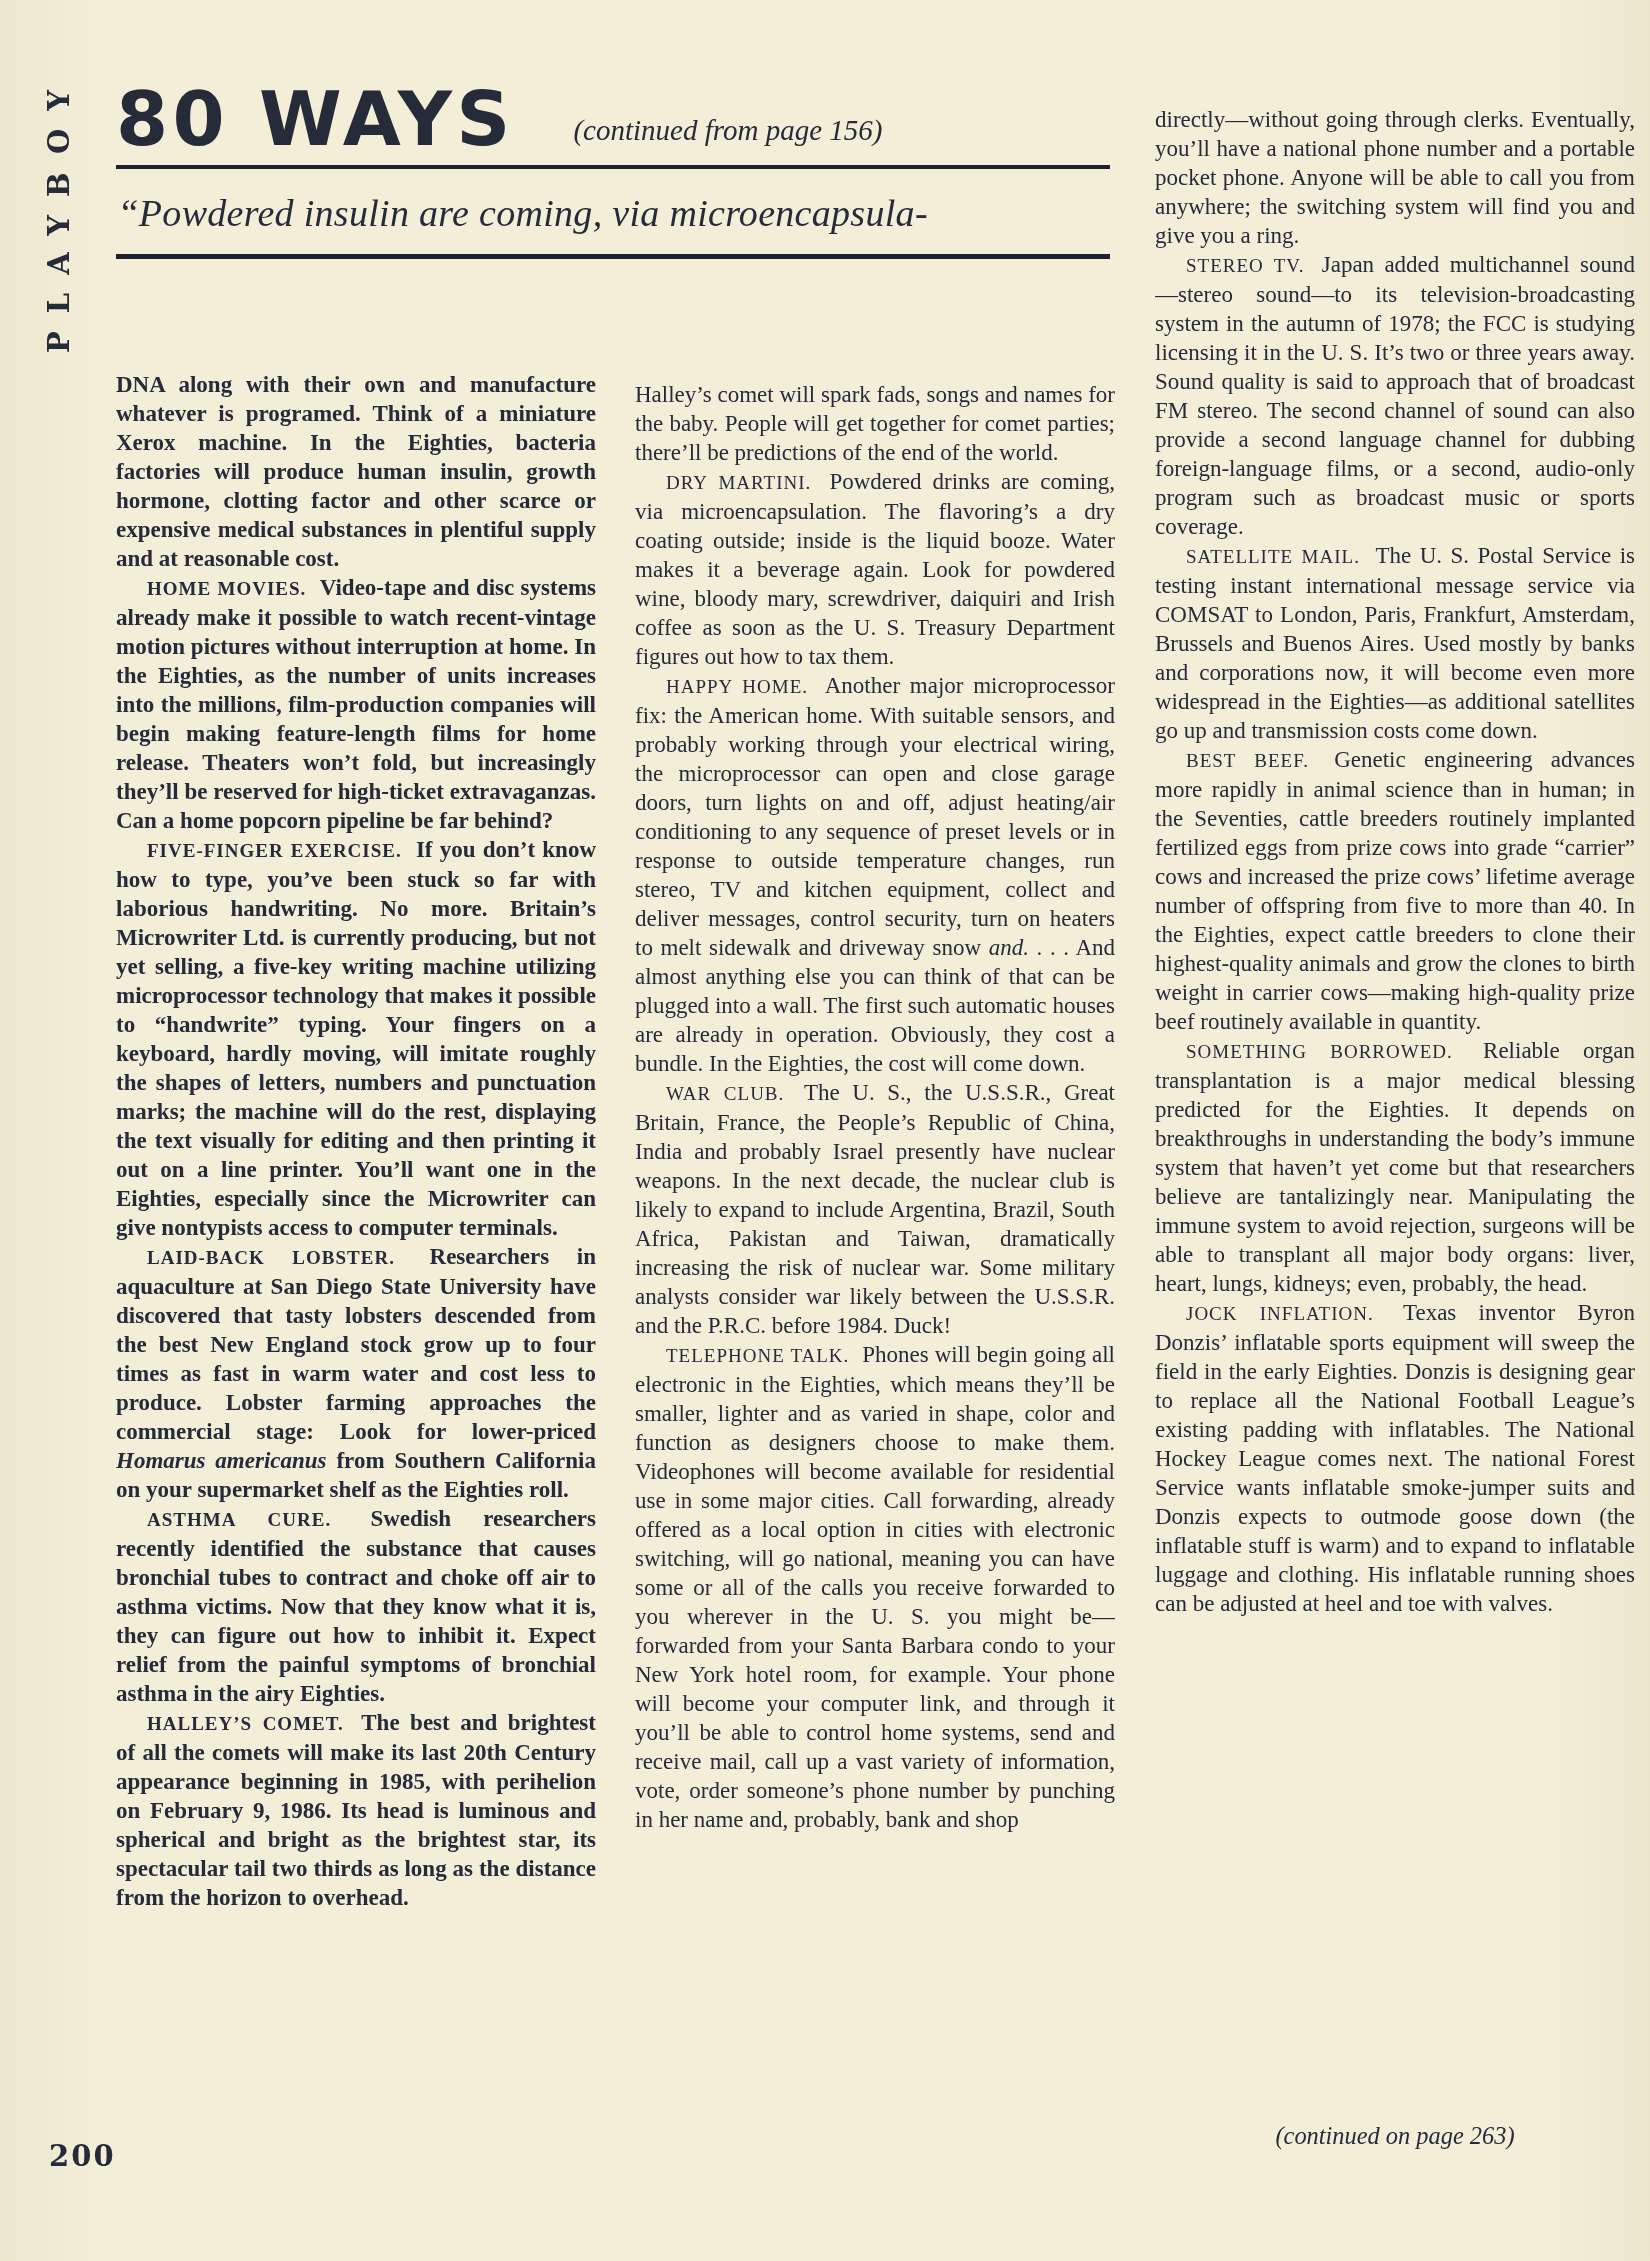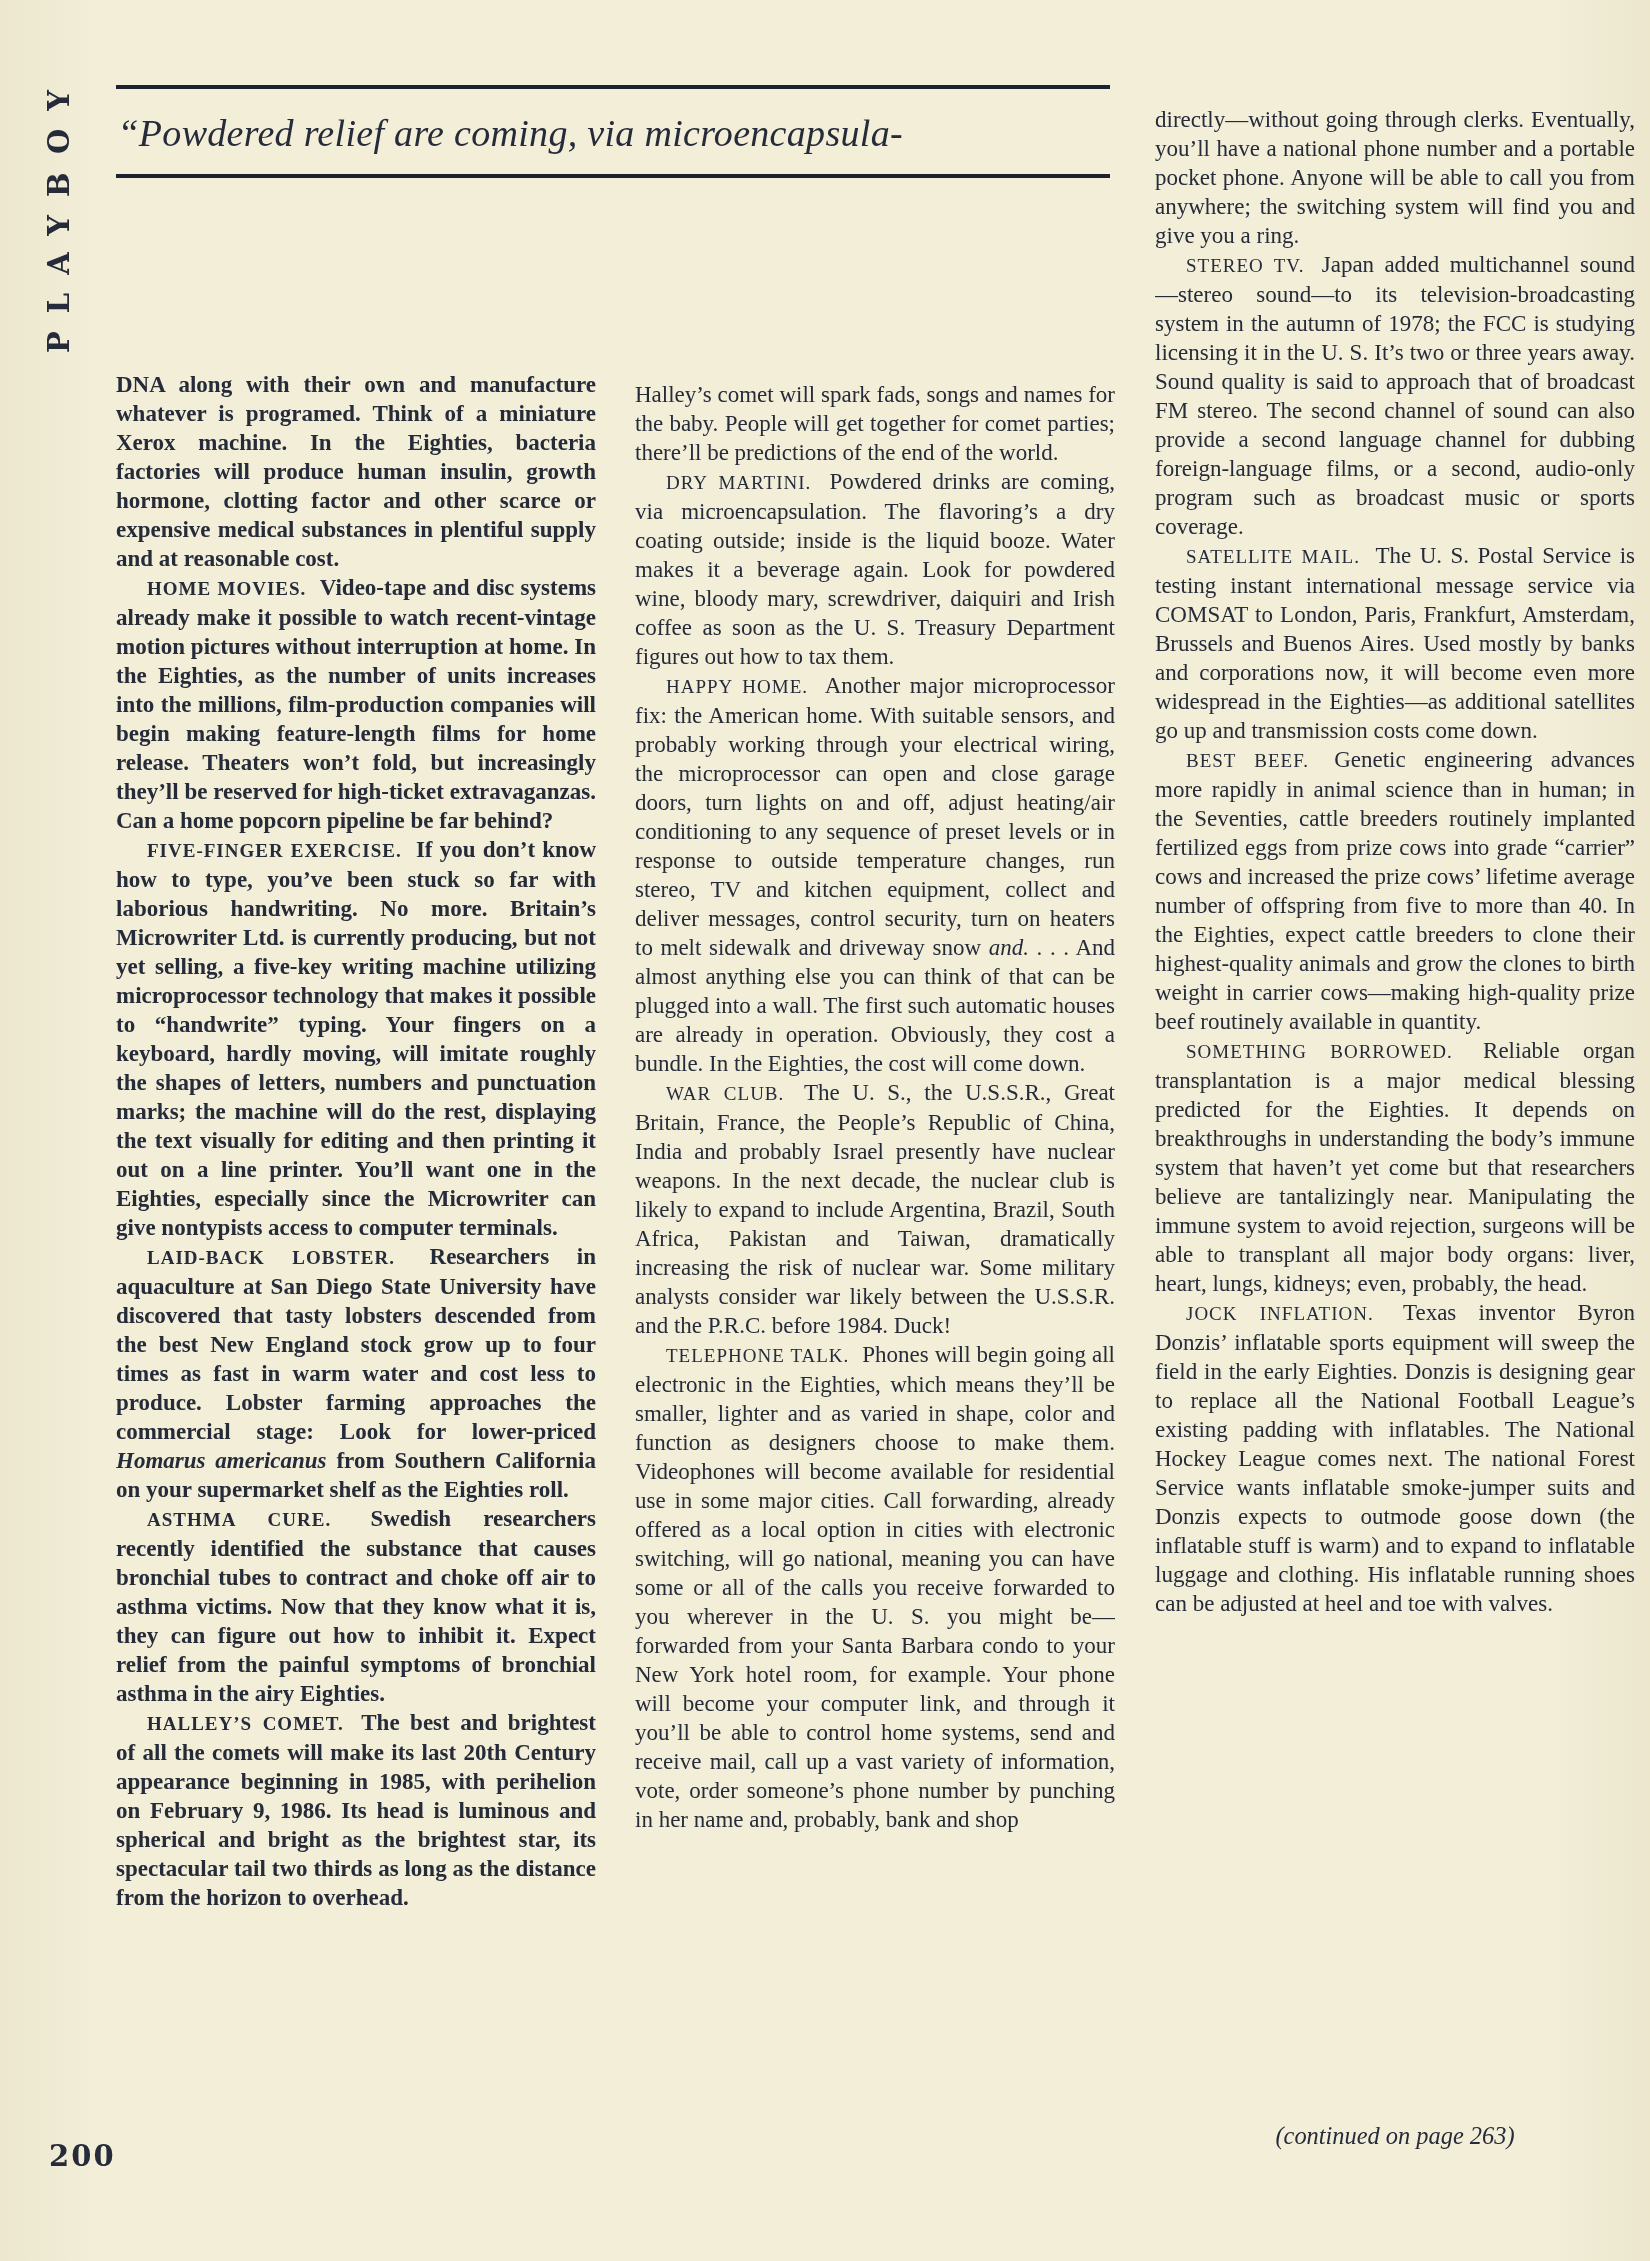--- a/index.html
+++ b/index.html
@@ -65,23 +65,27 @@
   }
 </style>
 </head>
 <body style="background: rgb(242, 238, 216); color: rgb(38, 43, 58);">
 
 <div class="paper-shade"></div>
 
 <div class="spine">PLAYBOY</div>
 
 <div class="header">
+  <div class="title-row">
+    <div class="title">80 WAYS</div>
+    <div class="continued-from">(continued from page 156)</div>
+  </div>
   <div class="rule"></div>
   <div class="pull-quote">
-    <div>“Powdered relief are coming, via microencapsula-</div>
+    <div>“Powdered insulin are coming, via microencapsula-</div>
   </div>
   <div class="rule"></div>
 </div>
 
 <div class="col" id="col-0">
     <p class="no-indent"><span>DNA along with their own and manufacture whatever is programed. Think of a miniature Xerox machine. In the Eighties, bacteria factories will produce human insulin, growth hormone, clotting factor and other scarce or expensive medical substances in plentiful supply and at reasonable cost.</span></p>
     <p><span class="lead">HOME MOVIES. </span><span>Video-tape and disc systems already make it possible to watch recent-vintage motion pictures without interruption at home. In the Eighties, as the number of units increases into the millions, film-production companies will begin making feature-length films for home release. Theaters won’t fold, but increasingly they’ll be reserved for high-ticket extravaganzas. Can a home popcorn pipeline be far behind?</span></p>
     <p><span class="lead">FIVE-FINGER EXERCISE. </span><span>If you don’t know how to type, you’ve been stuck so far with laborious handwriting. No more. Britain’s Microwriter Ltd. is currently producing, but not yet selling, a five-key writing machine utilizing microprocessor technology that makes it possible to “handwrite” typing. Your fingers on a keyboard, hardly moving, will imitate roughly the shapes of letters, numbers and punctuation marks; the machine will do the rest, displaying the text visually for editing and then printing it out on a line printer. You’ll want one in the Eighties, especially since the Microwriter can give nontypists access to computer terminals.</span></p>
     <p><span class="lead">LAID-BACK LOBSTER. </span><span>Researchers in aquaculture at San Diego State University have discovered that tasty lobsters descended from the best New England stock grow up to four times as fast in warm water and cost less to produce. Lobster farming approaches the commercial stage: Look for lower-priced </span><span class="italic">Homarus americanus</span><span> from Southern California on your supermarket shelf as the Eighties roll.</span></p>
     <p><span class="lead">ASTHMA CURE. </span><span>Swedish researchers recently identified the substance that causes bronchial tubes to contract and choke off air to asthma victims. Now that they know what it is, they can figure out how to inhibit it. Expect relief from the painful symptoms of bronchial asthma in the airy Eighties.</span></p>

